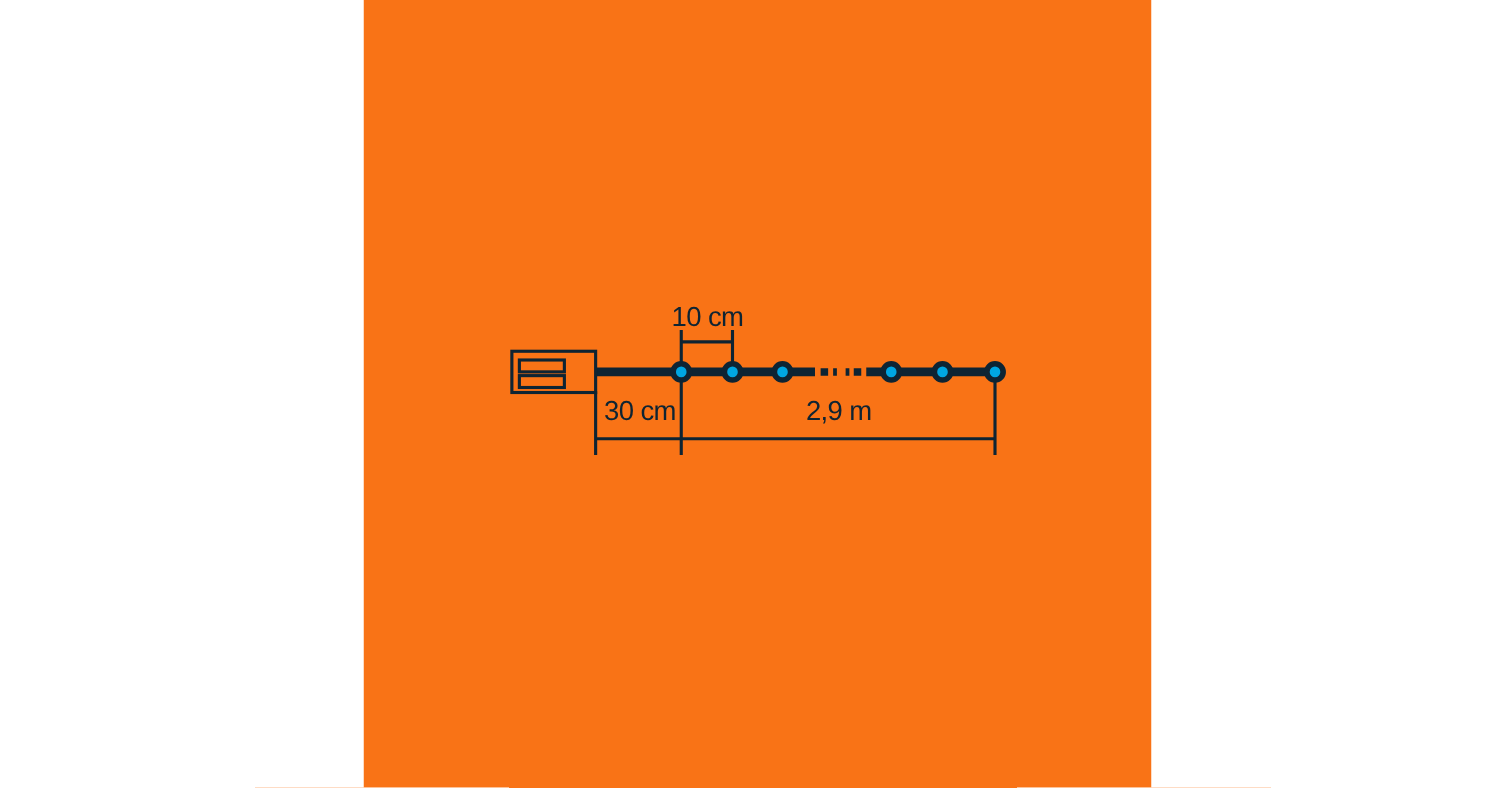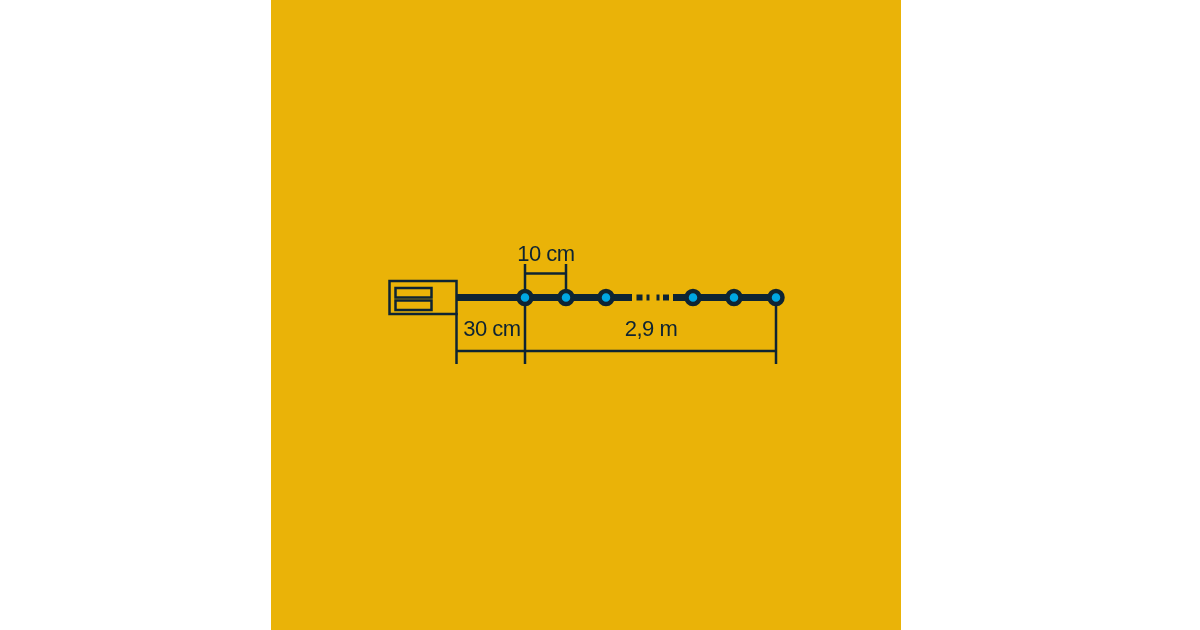--- a/index.html
+++ b/index.html
@@ -6,25 +6,25 @@
   .canvas {
     position: relative;
     width: 1200px;
     height: 630px;
     background: #ffffff;
     overflow: hidden;
     font-family: "Liberation Sans", "DejaVu Sans", sans-serif;
   }
   .panel {
     position: absolute;
-    left: 271px;
+    left: 291px;
     top: 0;
     width: 630px;
     height: 630px;
-    background: #eab308;
+    background: #f97316;
   }
   svg text {
     font-family: "Liberation Sans", "DejaVu Sans", sans-serif;
     font-size: 22px;
     letter-spacing: -0.5px;
     fill: #0e2433;
   }
   .ink-line   { stroke: #0e2433; fill: none; }
   .bulb-fill  { fill: #00a6e2; stroke: #0e2433; }
 </style>

